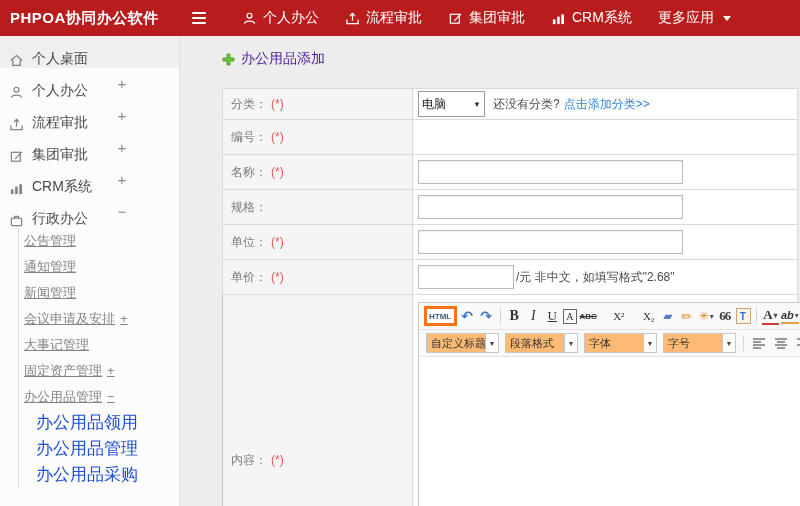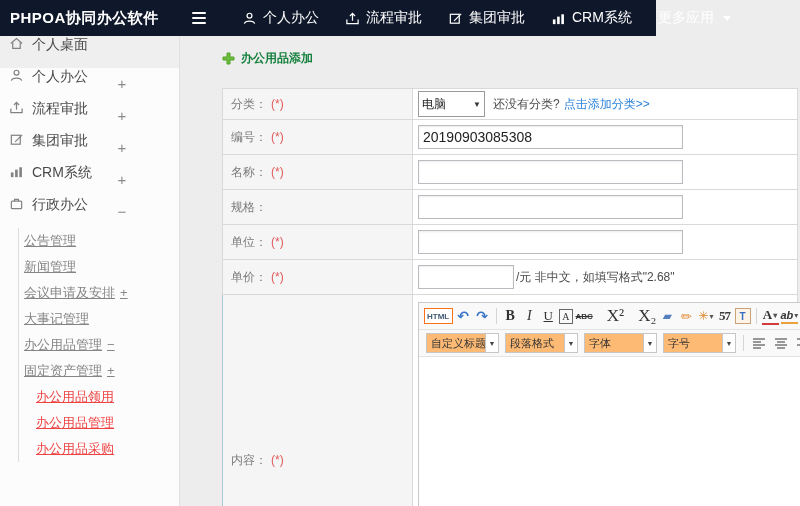--- a/index.html
+++ b/index.html
@@ -1,46 +1,46 @@
 <!DOCTYPE html>
 <html><head>
 <meta charset="utf-8">
 <style>
   html,body{margin:0;padding:0;width:800px;height:506px;overflow:hidden;
     font-family:"Liberation Sans","DejaVu Sans",sans-serif;background:#ededed;}
   
-  .topbar{position:absolute;left:0;top:0;width:656px;height:36px;background:#0f172a;}
+  .topbar{position:absolute;left:0;top:0;width:800px;height:36px;background:#b91c1c;}
   .brand{position:absolute;left:10px;top:0;height:36px;line-height:36px;color:#fff;
     font-size:15px;font-weight:bold;letter-spacing:0.5px;}
   .topnav{position:absolute;left:192px;top:0;height:36px;display:flex;align-items:center;}
   .hamb{display:flex;flex-direction:column;justify-content:center;gap:3px;width:18px;height:18px;
     margin-right:32px;cursor:pointer;}
   .hamb i{display:block;height:2px;background:#fff;border-radius:1px;}
   .hamb i:nth-child(1){width:14px;}.hamb i:nth-child(2){width:14px;}.hamb i:nth-child(3){width:14px;}
   .tmenu{display:flex;align-items:center;color:#fff;font-size:14px;margin-right:26px;cursor:pointer;white-space:nowrap;}
   .tmenu svg{margin-right:6px;}
   .dcaret{width:0;height:0;border-left:4px solid transparent;border-right:4px solid transparent;
     border-top:5px solid #fff;margin-left:9px;}
   
   .sidebar{position:absolute;left:0;top:36px;width:180px;height:470px;background:#fcfcfc;
     border-right:1px solid #e0e0e0;box-sizing:border-box;}
-  .sitem{position:relative;height:32px;display:flex;align-items:flex-start;padding-left:9px;
+  .sitem{position:relative;height:32px;display:flex;align-items:flex-end;padding-left:9px;
     font-size:14px;color:#4a4a4a;cursor:pointer;}
   .sitem.active{background:#efefef;}
   .sitem svg{margin-right:8px;color:#828282;}
   .sexpand{position:absolute;left:114px;top:0;height:32px;line-height:32px;width:16px;
     text-align:center;color:#8a8a8a;font-size:15px;font-weight:300;}
   .submenu{margin-left:18px;border-left:1px solid #ddd;}
   .subitem{height:26px;line-height:26px;padding-left:5px;font-size:13px;color:#858585;cursor:pointer;white-space:nowrap;text-decoration:underline;}
   .subitem .sub-expand{color:#8a8a8a;margin-left:5px;}
-  .subsubitem{height:26px;line-height:26px;padding-left:17px;font-size:13px;color:#ef4444;cursor:pointer;text-decoration:underline;}
+  .subsubitem{height:26px;line-height:26px;padding-left:17px;font-size:17px;color:#1d4ed8;cursor:pointer;}
   
   .main{position:absolute;left:181px;top:36px;width:619px;height:470px;background:#ededed;}
   .ptitle{position:absolute;left:41px;top:14px;display:flex;align-items:center;}
-  .ptitle .txt{margin-left:6px;font-size:12px;font-weight:bold;color:#15803d;}
+  .ptitle .txt{margin-left:6px;font-size:14px;font-weight:normal;color:#4c1d95;}
   
   .ftable{position:absolute;left:41px;top:52px;width:575px;border-top:1px solid #d9d9d9;
     border-right:1px solid #d9d9d9;background:#fff;}
   .frow{display:flex;border-bottom:1px solid #d9d9d9;border-left:1px solid #d9d9d9;background:#fff;}
   .frow.content{border-left:1px solid #a9c8d6;}
   .h30{height:30px;}.h34{height:34px;}.hbig{height:330px;}
   .fl{width:190px;background:#f5f5f5;border-right:1px solid #d9d9d9;display:flex;align-items:center;
     padding-left:8px;font-size:12px;color:#7a7a7a;box-sizing:border-box;flex:none;}
   .req{color:#e05a5a;margin-left:4px;}
   .fv{flex:1;display:flex;align-items:center;padding-left:3px;min-width:0;}
@@ -56,30 +56,30 @@
   .phint{font-size:12px;color:#4a4a4a;margin-left:2px;white-space:nowrap;}
   
   .fv.vtop{align-items:flex-start;}
   .editor{margin:7px 0 0 2px;width:560px;border:1px solid #c9c9c9;background:#fff;}
   .tbrow{height:26px;display:flex;align-items:center;padding:0 4px;background:#f9f9f9;
     border-bottom:1px solid #e3e3e3;overflow:hidden;white-space:nowrap;}
   .econtent{height:266px;background:#fff;}
   .tbtn{display:inline-flex;align-items:center;justify-content:center;height:20px;min-width:17px;
     margin:0 1px;font-size:12px;color:#333;cursor:pointer;flex:none;}
   .tcaret{font-size:8px;color:#555;margin-left:1px;}
-  .k-html{font-size:8px;font-weight:bold;color:#445a77;border:1px solid #f97316;background:#fff;
+  .k-html{font-size:8px;font-weight:bold;color:#445a77;border:3px solid #f97316;background:#fff;
     padding:0 2px;height:14px;min-width:0;}
   .k-blue{color:#3a76c8;font-weight:bold;font-size:14px;}
   .k-b{font-family:"Liberation Serif",serif;font-weight:bold;font-size:14px;}
   .k-i{font-family:"Liberation Serif",serif;font-style:italic;font-size:14px;}
   .k-u{font-family:"Liberation Serif",serif;text-decoration:underline;font-size:13px;}
   .k-box{border:1px solid #666;font-size:10px;padding:0 2px;height:13px;min-width:0;
     font-family:"Liberation Serif",serif;}
   .k-strike{font-size:8px;font-weight:bold;text-decoration:line-through;}
-  .k-sup,.k-sub{font-size:17px;font-family:"Liberation Serif",serif;margin-left:12px;}
+  .k-sup,.k-sub{font-size:11px;font-family:"Liberation Serif",serif;margin-left:12px;}
   .k-eraser{color:#5580c0;font-size:12px;}
   .k-brush{color:#e0882e;font-size:13px;}
   .k-spark{color:#e0882e;font-size:12px;}
   .k-quote{font-family:"Liberation Serif",serif;font-weight:bold;font-size:13px;color:#3c3c3c;
     letter-spacing:-1px;}
   .k-paste{border:1px solid #c9a27a;font-size:10px;color:#3a6cc0;background:#fdf3e7;padding:0 3px;
     height:14px;font-weight:bold;min-width:0;}
   .k-fontcolor{font-family:"Liberation Serif",serif;font-weight:bold;font-size:13px;
     border-bottom:2px solid #d23b3b;height:15px;}
   .k-hilite{font-size:11px;font-style:italic;font-weight:bold;border-bottom:2px solid #e9a13b;
@@ -186,25 +186,26 @@
     <svg width="15" height="15" viewBox="0 0 16 16" fill="none" stroke="currentColor" stroke-width="1.3">
         <rect x="2.5" y="5.5" width="11" height="8" rx="1"></rect>
         <path d="M6 5.5 V3.5 H10 V5.5"></path>
       </svg>
     <span>行政办公</span>
     <span class="sexpand">−</span>
   </div>
 
   <div class="submenu">
     <div class="subitem"><span>公告管理</span></div>
+    <div class="subitem"><span>通知管理</span></div>
     <div class="subitem"><span>新闻管理</span></div>
     <div class="subitem"><span>会议申请及安排</span><span class="sub-expand">+</span></div>
     <div class="subitem"><span>大事记管理</span></div>
+    <div class="subitem"><span>固定资产管理</span><span class="sub-expand">+</span></div>
     <div class="subitem"><span>办公用品管理</span><span class="sub-expand">−</span></div>
-    <div class="subitem"><span>固定资产管理</span><span class="sub-expand">+</span></div>
     <div class="subsubitem"><span>办公用品领用</span></div>
     <div class="subsubitem"><span>办公用品管理</span></div>
     <div class="subsubitem"><span>办公用品采购</span></div>
   </div>
 </div>
 
 <div class="main">
   <div class="ptitle">
     <svg width="13" height="13" viewBox="0 0 13 13">
         <path d="M5 1 h3 v4 h4 v3 h-4 v4 h-3 v-4 h-4 v-3 h4 z" fill="#6abe3c" stroke="#57a32b" stroke-width="1"></path>
@@ -227,23 +228,20 @@
         <span class="hint">还没有分类?</span>
         <span class="link">点击添加分类&gt;&gt;</span>
       </div>
     </div>
 
     <div class="frow h34">
       <div class="fl">
         <span>编号：</span>
         <span class="req">(*)</span>
       </div>
-      <div class="fv">
-        <input class="inp" type="text" value="20190903085308" style="">
-      </div>
     </div>
 
     <div class="frow h34">
       <div class="fl">
         <span>名称：</span>
         <span class="req">(*)</span>
       </div>
       <div class="fv">
           <input class="inp" type="text" style="">
         </div>
@@ -353,21 +351,21 @@
                 <span>✏</span>
                 <span class="tcaret"></span>
               </span>
 
               <span class="tbtn k-spark">
                 <span>✳</span>
                 <span class="tcaret">▾</span>
               </span>
 
               <span class="tbtn k-quote">
-                <span>57</span>
+                <span>66</span>
                 <span class="tcaret"></span>
               </span>
 
               <span class="tbtn k-paste">
                 <span>T</span>
                 <span class="tcaret"></span>
               </span>
 
               <span class="tbtn k-sep">
                 <span></span>

